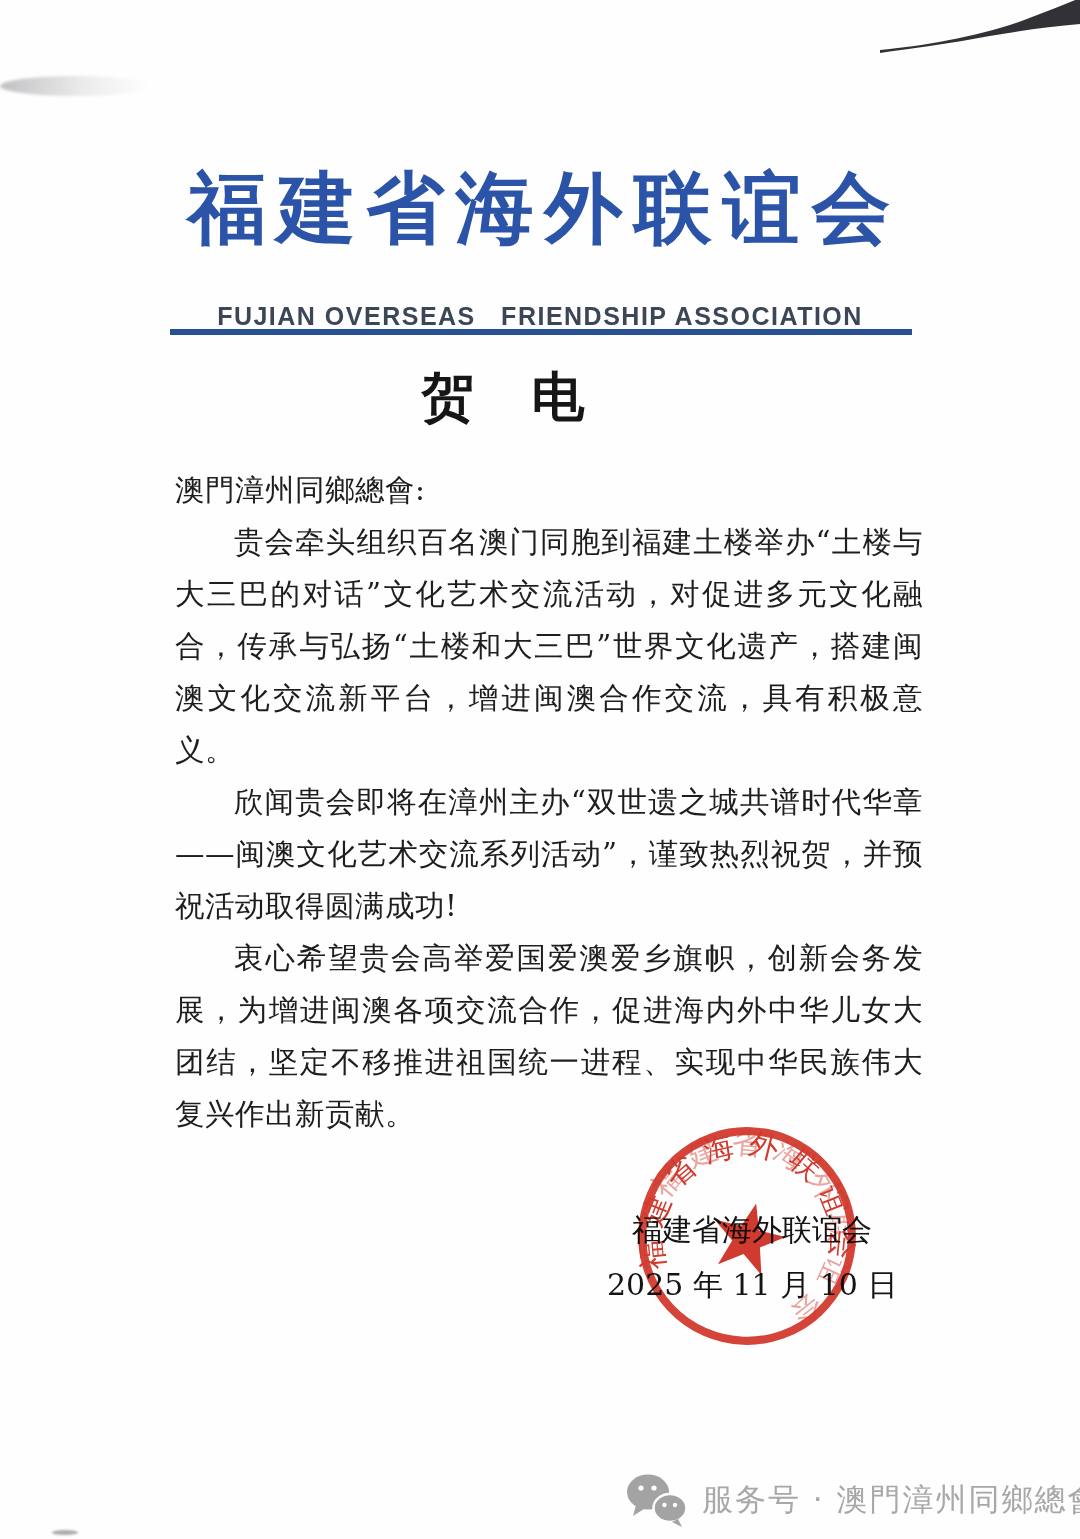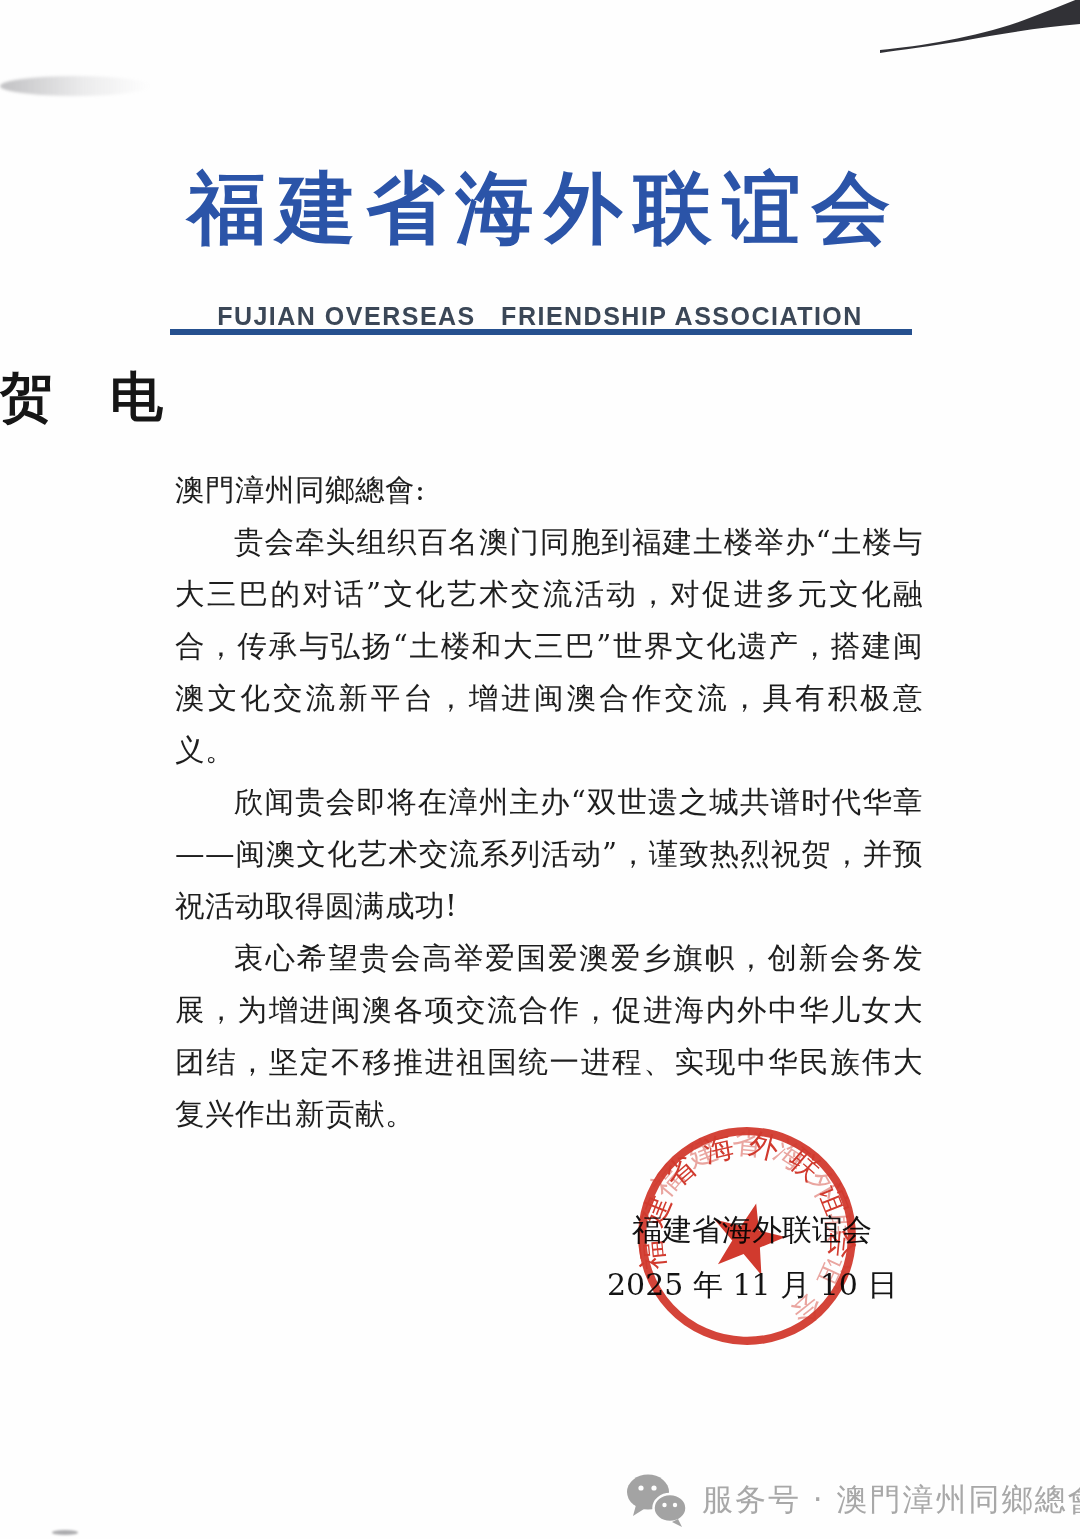--- a/index.html
+++ b/index.html
@@ -46,21 +46,21 @@
   }
   .lh-rule {
     position:absolute; left:170px; top:329px; width:742px; height:6px;
     background:#26508f;
   }
 
   
   .doc-heading {
     position:absolute; left:0; top:362px; width:1008px;
     font-size:53px; font-weight:bold; color:#161616;
-    white-space:pre;
+    text-align:center; white-space:pre;
     letter-spacing:2px;
   }
 
   
   .doc-body {
     position:absolute; left:175px; top:464px; width:748px;
     font-size:29.5px; line-height:52px; color:#1e1e1e;
     letter-spacing:.5px;
     text-align:justify;
   }

